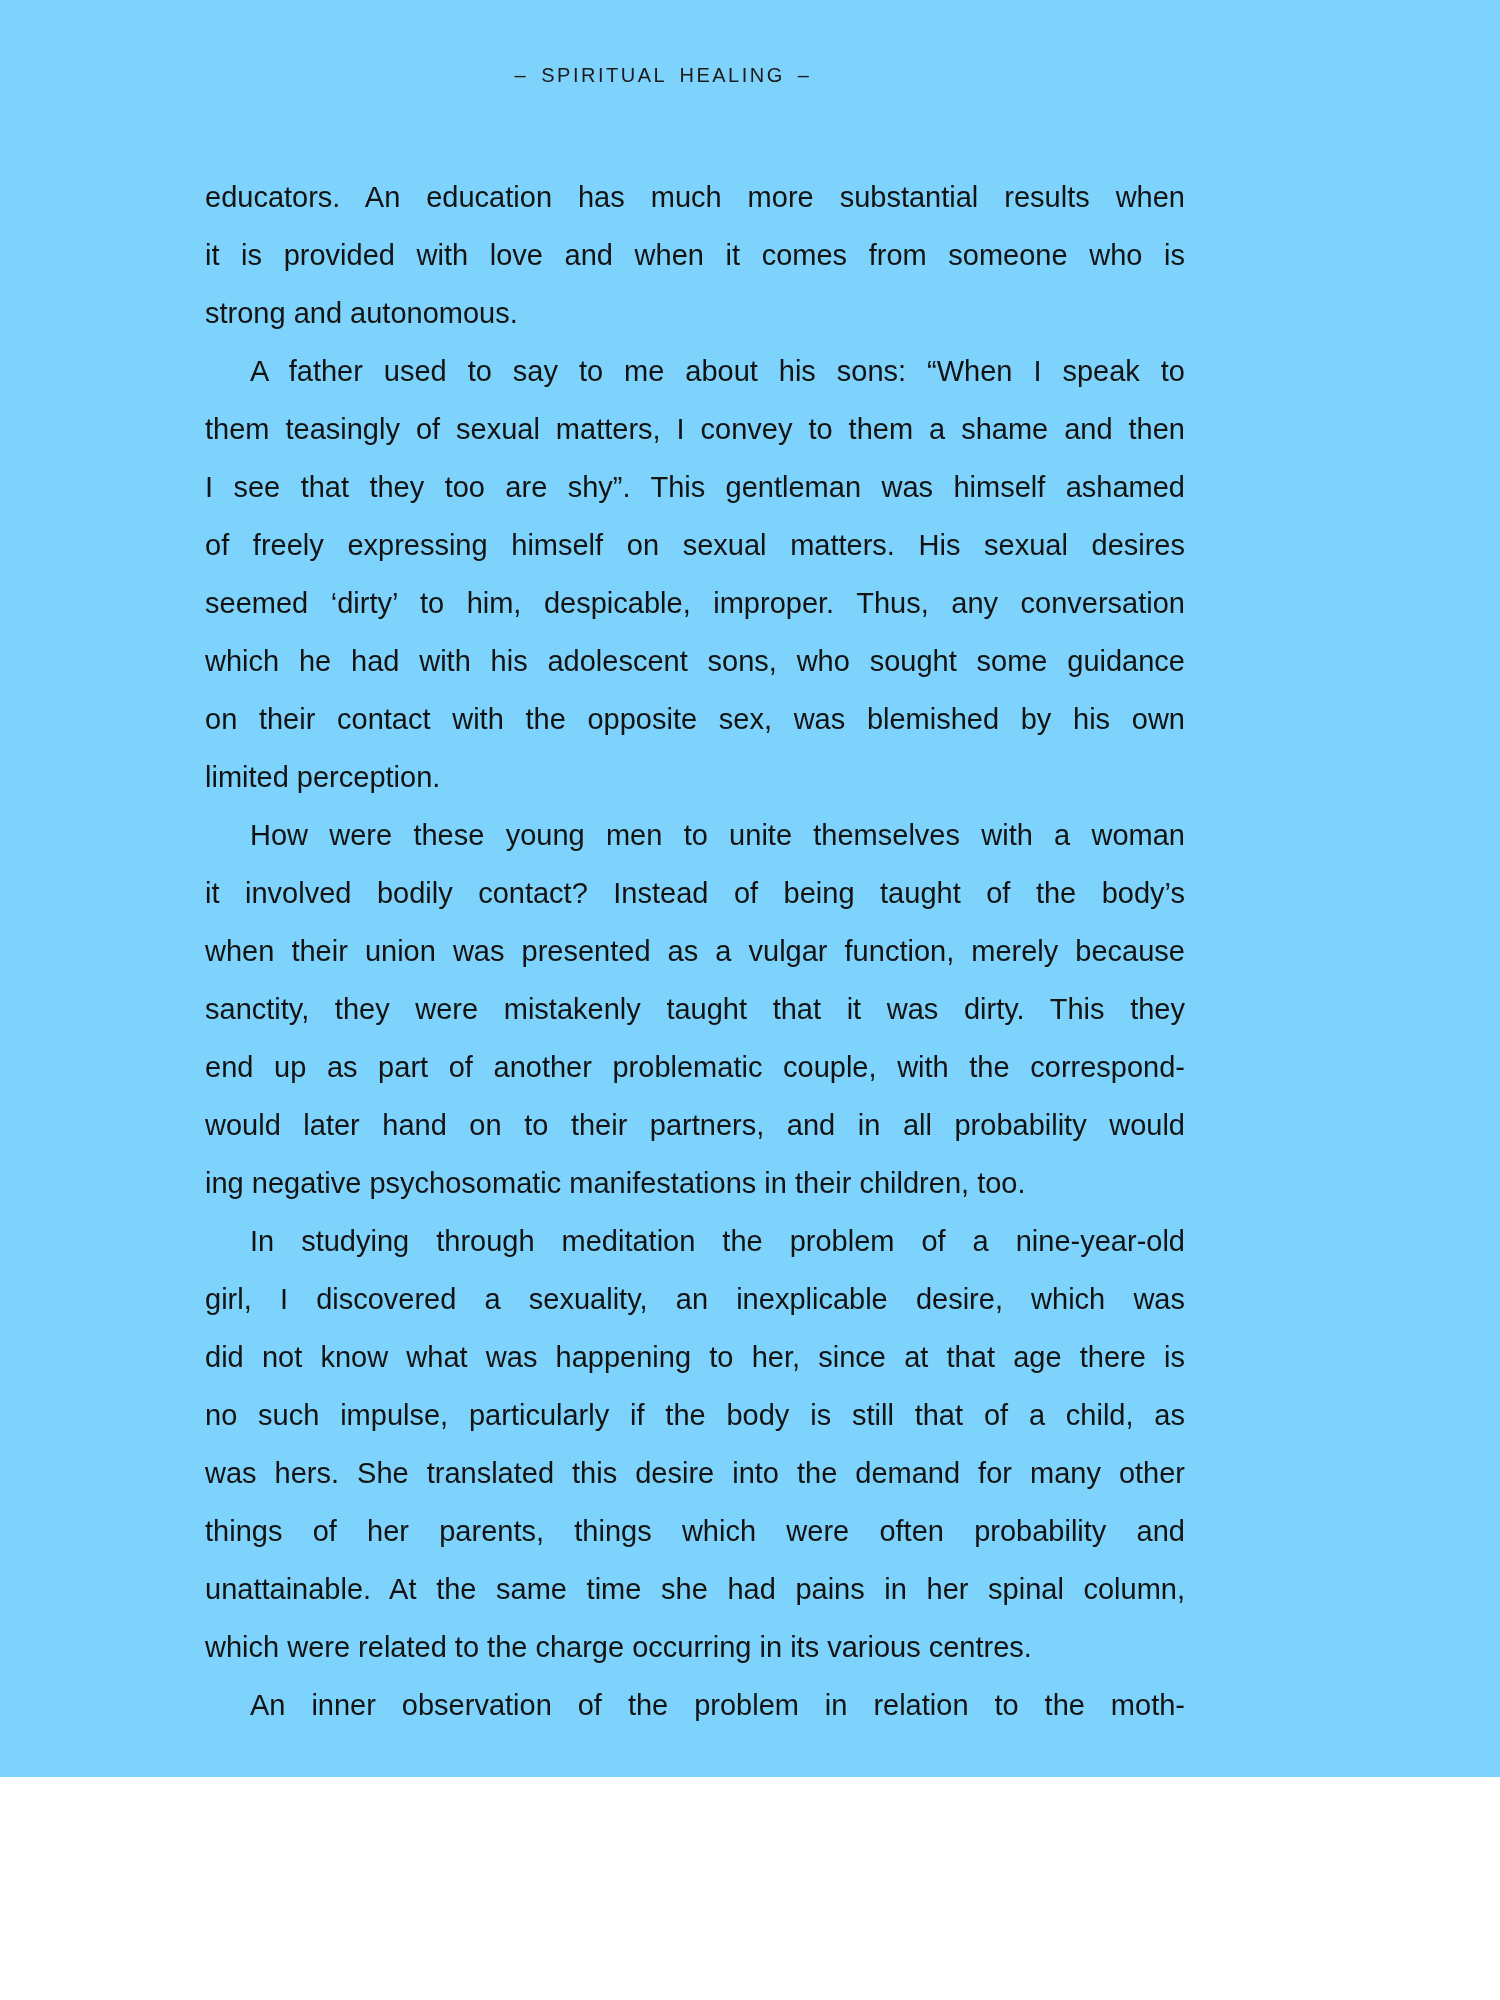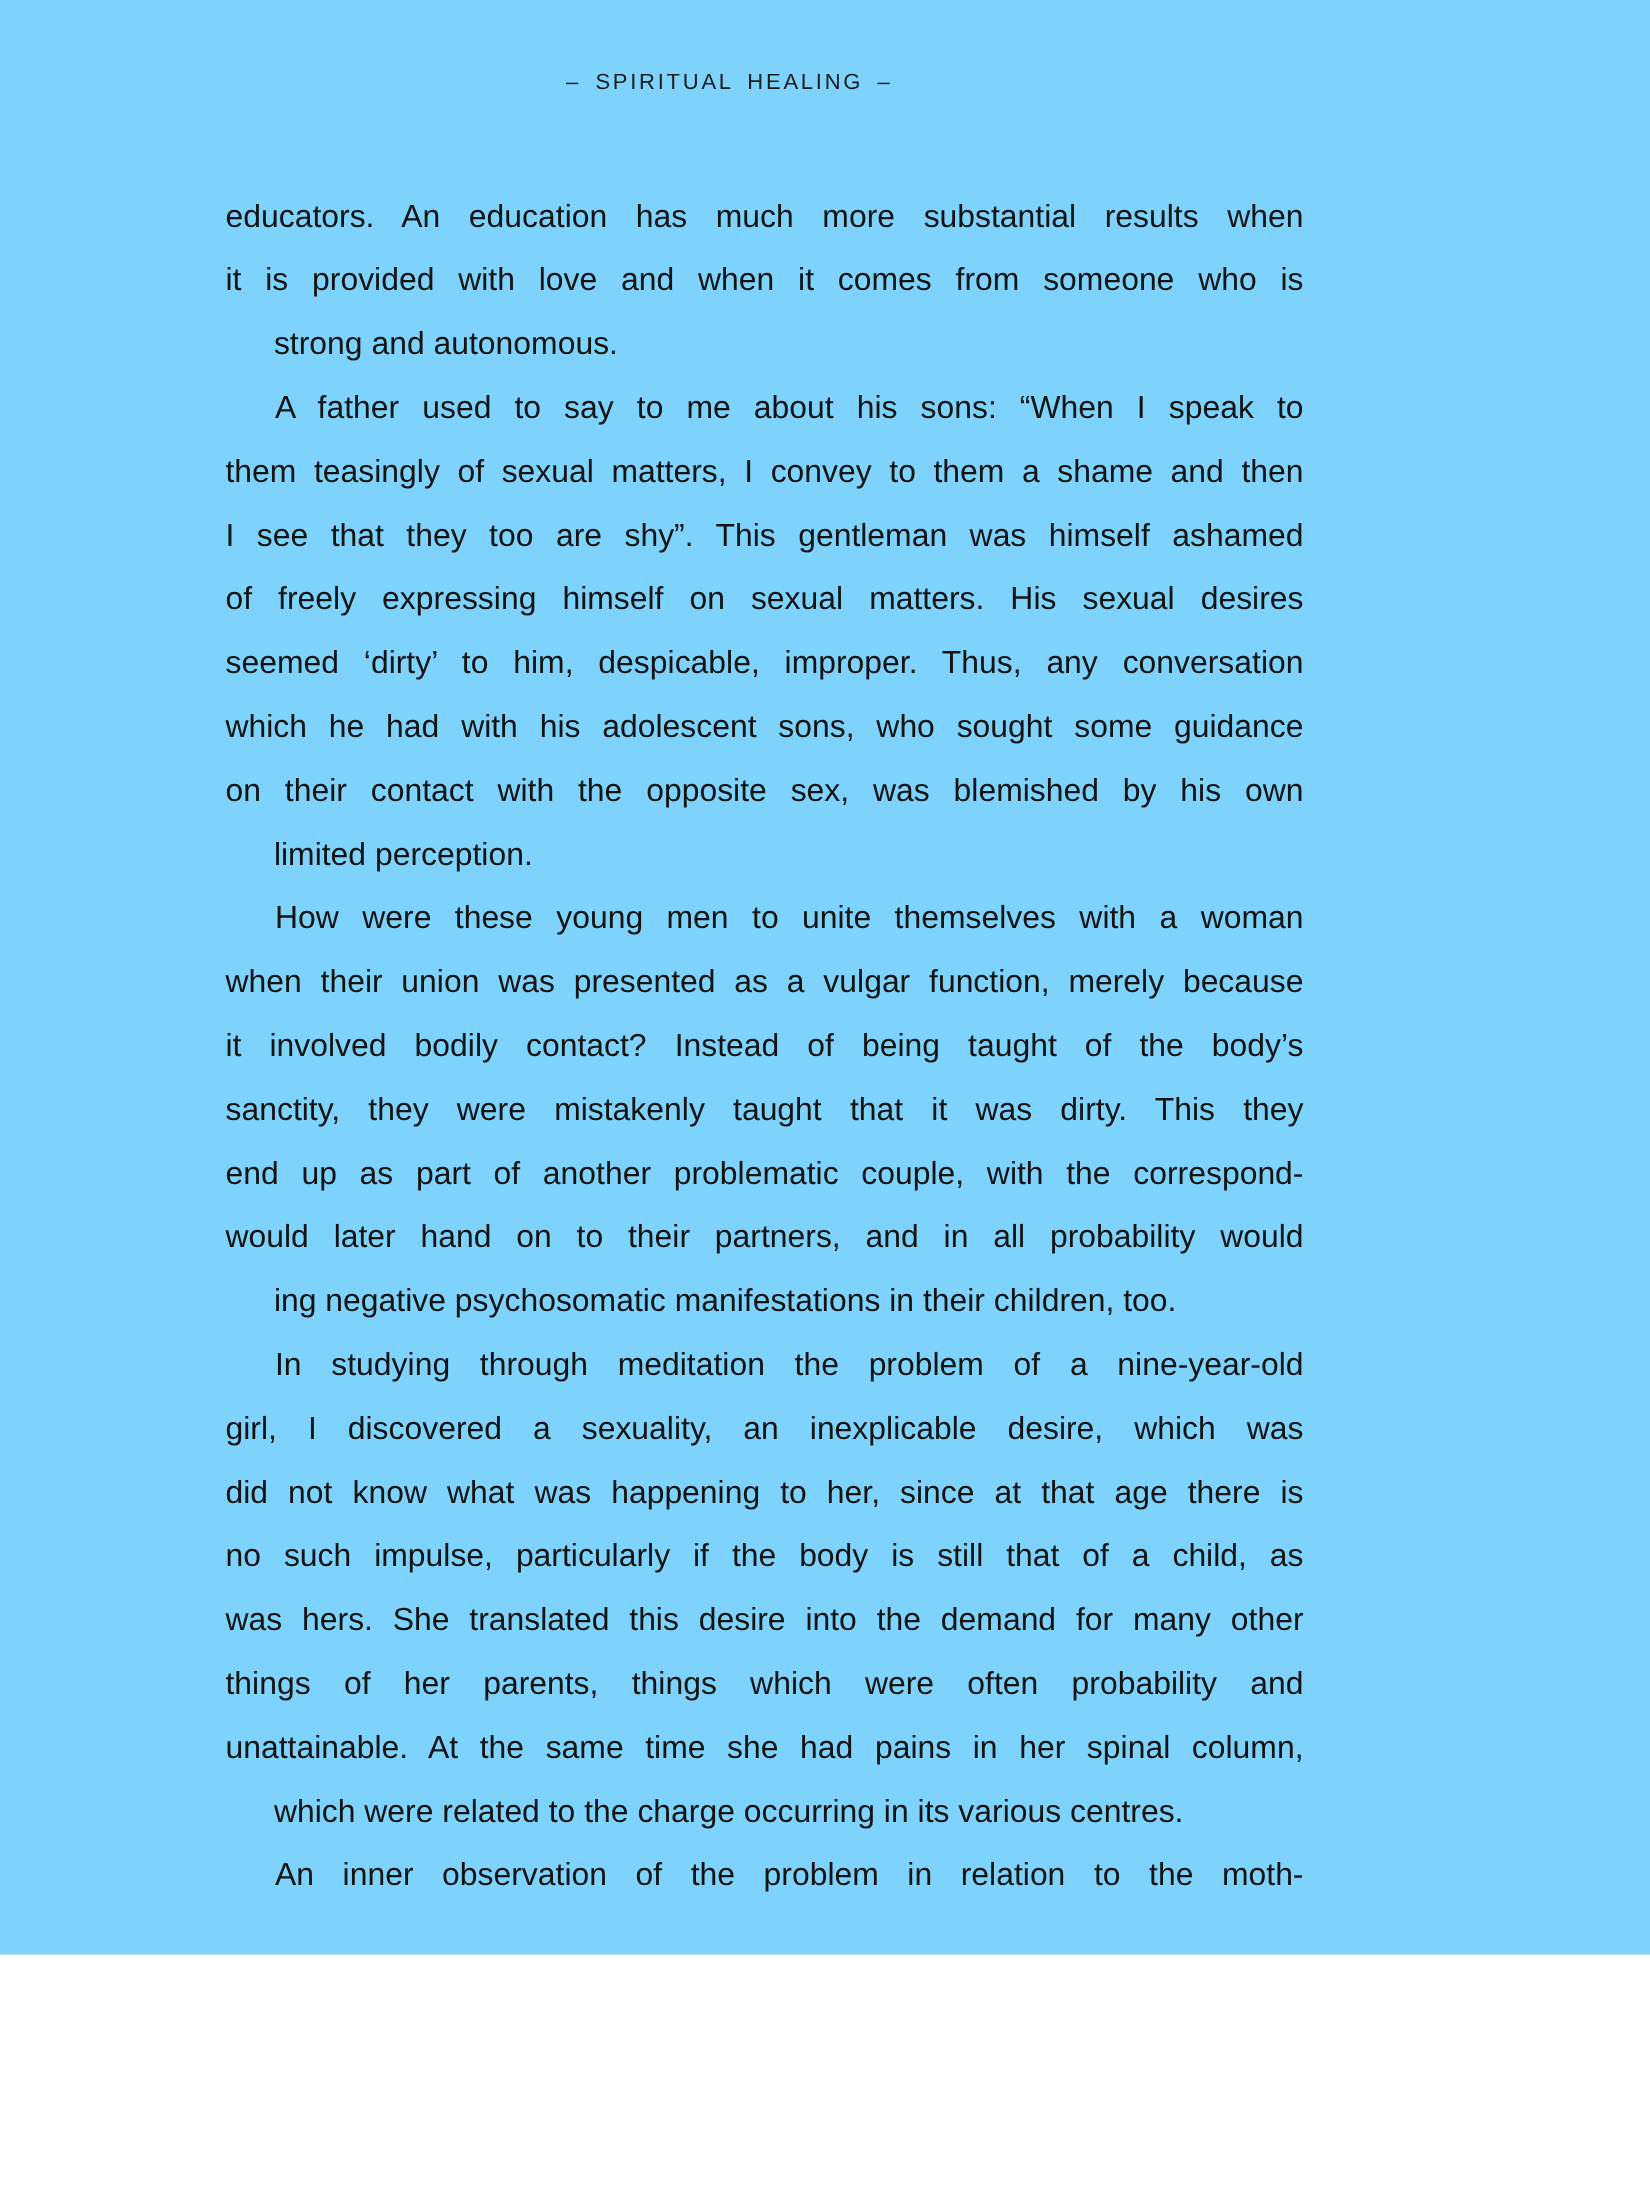--- a/index.html
+++ b/index.html
@@ -34,21 +34,21 @@
     top: 168px;
     width: 980px;
     font-size: 29px;
     line-height: 58px;
   }
   .para { margin: 0; padding: 0; }
   .line {
     text-align: justify;
     text-align-last: justify;
   }
-  .line.last { text-align-last: left; margin-left: 44px; }
+  .line.last { text-align-last: left; }
   .line.indent { padding-left: 45px; }
   .page-number {
     position: absolute;
     top: 1890px;
     left: 205px;
     width: 980px;
     transform: translateX(71px);
     text-align: right;
     font-size: 26px;
     letter-spacing: 1px;
@@ -76,22 +76,22 @@
       <div class="line">I see that they too are shy”. This gentleman was himself ashamed</div>
       <div class="line">of freely expressing himself on sexual matters. His sexual desires</div>
       <div class="line">seemed ‘dirty’ to him, despicable, improper. Thus, any conversation</div>
       <div class="line">which he had with his adolescent sons, who sought some guidance</div>
       <div class="line">on their contact with the opposite sex, was blemished by his own</div>
       <div class="line last">limited perception.</div>
     </div>
 
     <div class="para">
       <div class="line indent">How were these young men to unite themselves with a woman</div>
+      <div class="line">it involved bodily contact? Instead of being taught of the body’s</div>
       <div class="line">when their union was presented as a vulgar function, merely because</div>
-      <div class="line">it involved bodily contact? Instead of being taught of the body’s</div>
       <div class="line">sanctity, they were mistakenly taught that it was dirty. This they</div>
       <div class="line">end up as part of another problematic couple, with the correspond-</div>
       <div class="line">would later hand on to their partners, and in all probability would</div>
       <div class="line last">ing negative psychosomatic manifestations in their children, too.</div>
     </div>
 
     <div class="para">
       <div class="line indent">In studying through meditation the problem of a nine-year-old</div>
       <div class="line">girl, I discovered a sexuality, an inexplicable desire, which was</div>
       <div class="line">did not know what was happening to her, since at that age there is</div>

